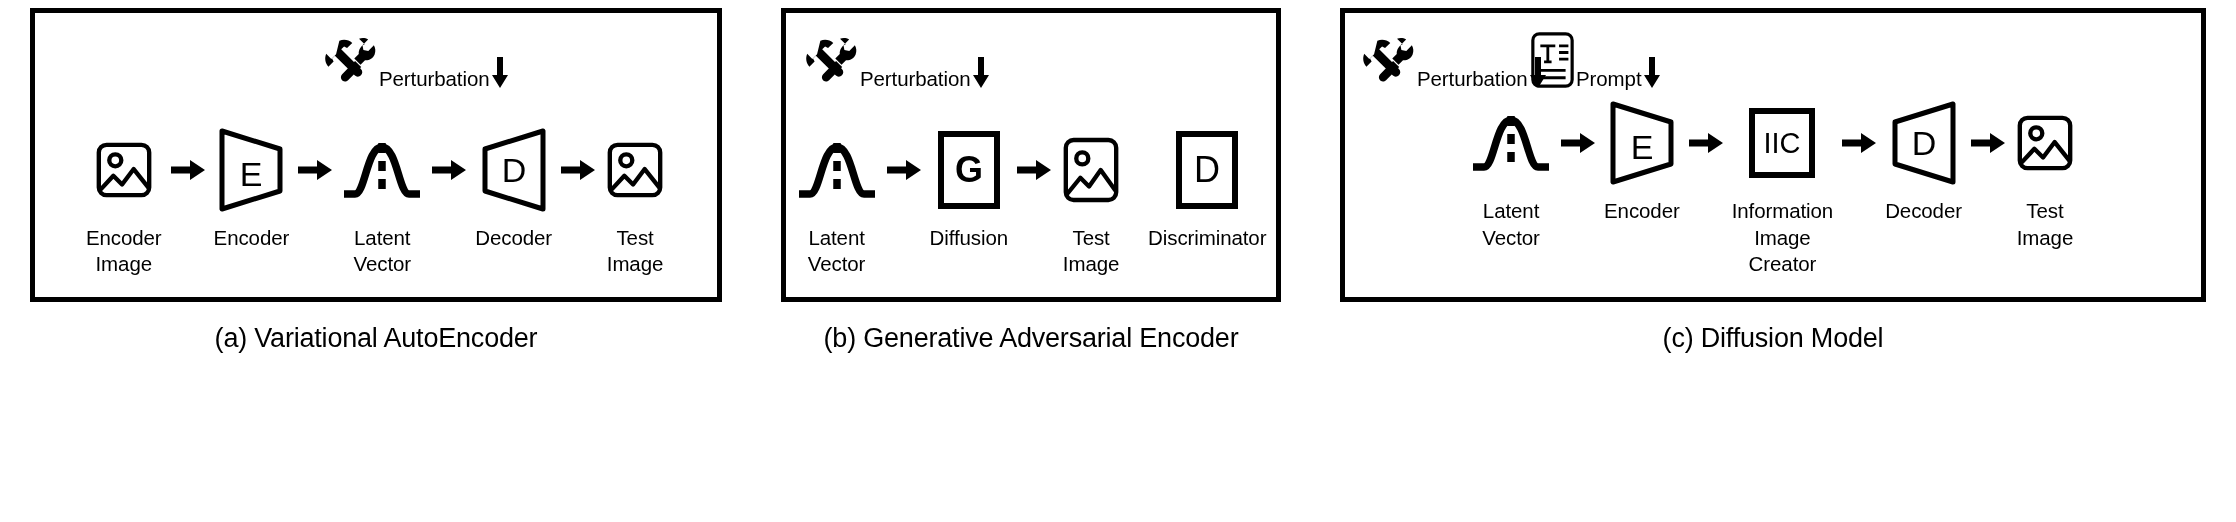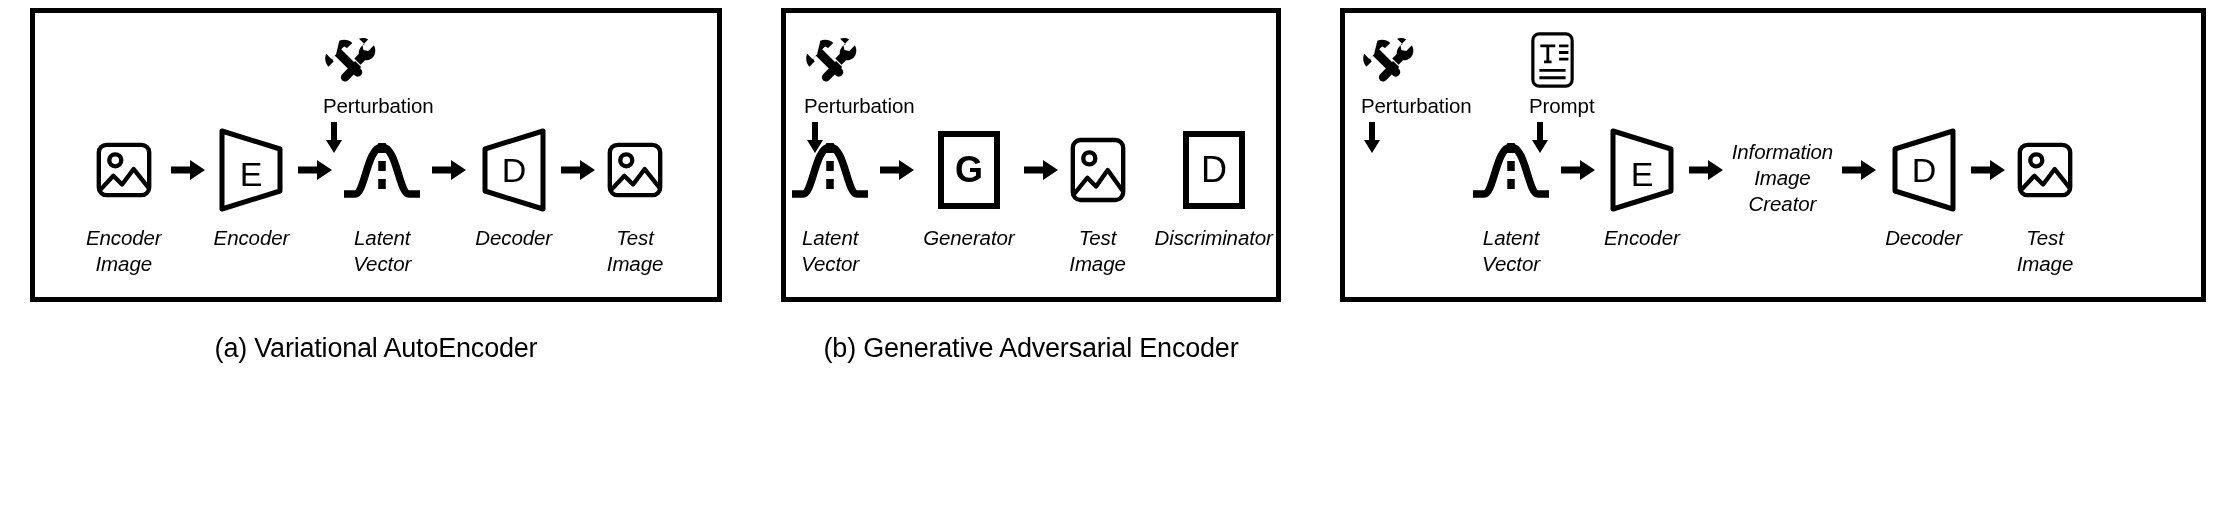--- a/index.html
+++ b/index.html
@@ -32,21 +32,21 @@
     width:100%;
     height:294px;
     position:relative;
     background:#fff;
   }
   .panel.p-a{width:692px;}
   .panel.p-b{width:500px;}
   .panel.p-c{width:866px;}
 
   .caption{
-    margin-top:32px;
+    margin-top:22px;
     font-size:27px;
     line-height:1.1;
     letter-spacing:-0.2px;
     white-space:nowrap;
   }
 
   
   .flow{
     position:absolute;
     left:0;right:0;
@@ -67,37 +67,36 @@
     justify-content:center;
     position:relative;
   }
   .node-label{
     margin-top:12px;
     font-size:20.5px;
     line-height:1.28;
     text-align:center;
     white-space:pre-line;
     letter-spacing:-0.1px;
-    font-style:italic;
   }
   .arrow{
     height:86px;
     display:flex;
     align-items:center;
     justify-content:center;
     padding:0 9px;
   }
   .gap{width:26px;height:1px;}
 
   
   .topsrc{
     position:absolute;
     display:flex;
-    flex-direction:column;
-    align-items:flex-start;
+    flex-direction:row;
+    align-items:flex-end;
   }
   .topsrc .ticon{height:58px;display:flex;align-items:flex-end;justify-content:center;}
   .topsrc .tlabel{
     font-size:20.5px;
     margin-top:7px;
     line-height:1;
     letter-spacing:-0.1px;
     white-space:nowrap;
   }
   .topsrc .tarrow{margin-top:5px;display:flex;justify-content:center;}
@@ -258,21 +257,21 @@
             </svg>
         </div>
 
         <div class="node">
           <div class="glyph-box">
             <svg width="66" height="80" viewBox="0 0 66 80">
               <rect x="5" y="4" width="56" height="72" fill="none" stroke="#000" stroke-width="6"></rect>
               <text x="33" y="42" text-anchor="middle" dominant-baseline="middle" font-family="Liberation Sans, sans-serif" font-size="36" font-weight="bold" fill="#000">G</text>
             </svg>
           </div>
-          <div class="node-label">Generator</div>
+          <div class="node-label">Diffusion</div>
         </div>
 
         <div class="arrow">
           <svg width="34" height="20" viewBox="0 0 34 20">
               <path d="M0 6.5 h19 V0 l15 10 -15 10 v-6.5 H0 z" fill="#000"></path>
             </svg>
         </div>
 
         <div class="node">
           <div class="glyph-box">
@@ -370,20 +369,26 @@
           <div class="node-label">Encoder</div>
         </div>
 
         <div class="arrow">
           <svg width="34" height="20" viewBox="0 0 34 20">
               <path d="M0 6.5 h19 V0 l15 10 -15 10 v-6.5 H0 z" fill="#000"></path>
             </svg>
         </div>
 
         <div class="node">
+          <div class="glyph-box">
+            <svg width="70" height="72" viewBox="0 0 70 72">
+              <rect x="5" y="4" width="60" height="64" fill="none" stroke="#000" stroke-width="6"></rect>
+              <text x="35" y="38" text-anchor="middle" dominant-baseline="middle" font-family="Liberation Sans, sans-serif" font-size="29" fill="#000">IIC</text>
+            </svg>
+          </div>
           <div class="node-label">Information
 Image
 Creator</div>
         </div>
 
         <div class="arrow">
           <svg width="34" height="20" viewBox="0 0 34 20">
               <path d="M0 6.5 h19 V0 l15 10 -15 10 v-6.5 H0 z" fill="#000"></path>
             </svg>
         </div>
@@ -411,15 +416,16 @@
               <circle cx="23" cy="22" r="6.2" fill="none" stroke="#000" stroke-width="4.5"></circle>
               <path d="M8 52 L21 38 L30 47 L42 31 L57 50" fill="none" stroke="#000" stroke-width="4.5" stroke-linejoin="round" stroke-linecap="round"></path>
             </svg>
           </div>
           <div class="node-label">Test
 Image</div>
         </div>
 
       </div>
     </div>
+    <div class="caption">(c) Diffusion Model</div>
   </div>
 
 </div>
 
 </body></html>

